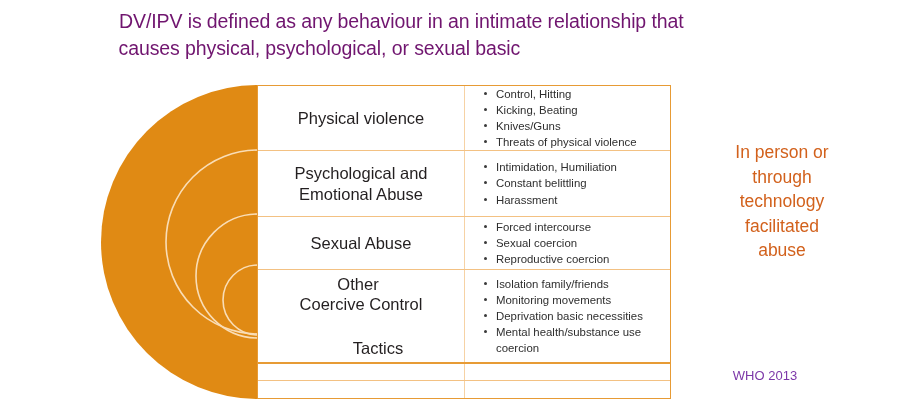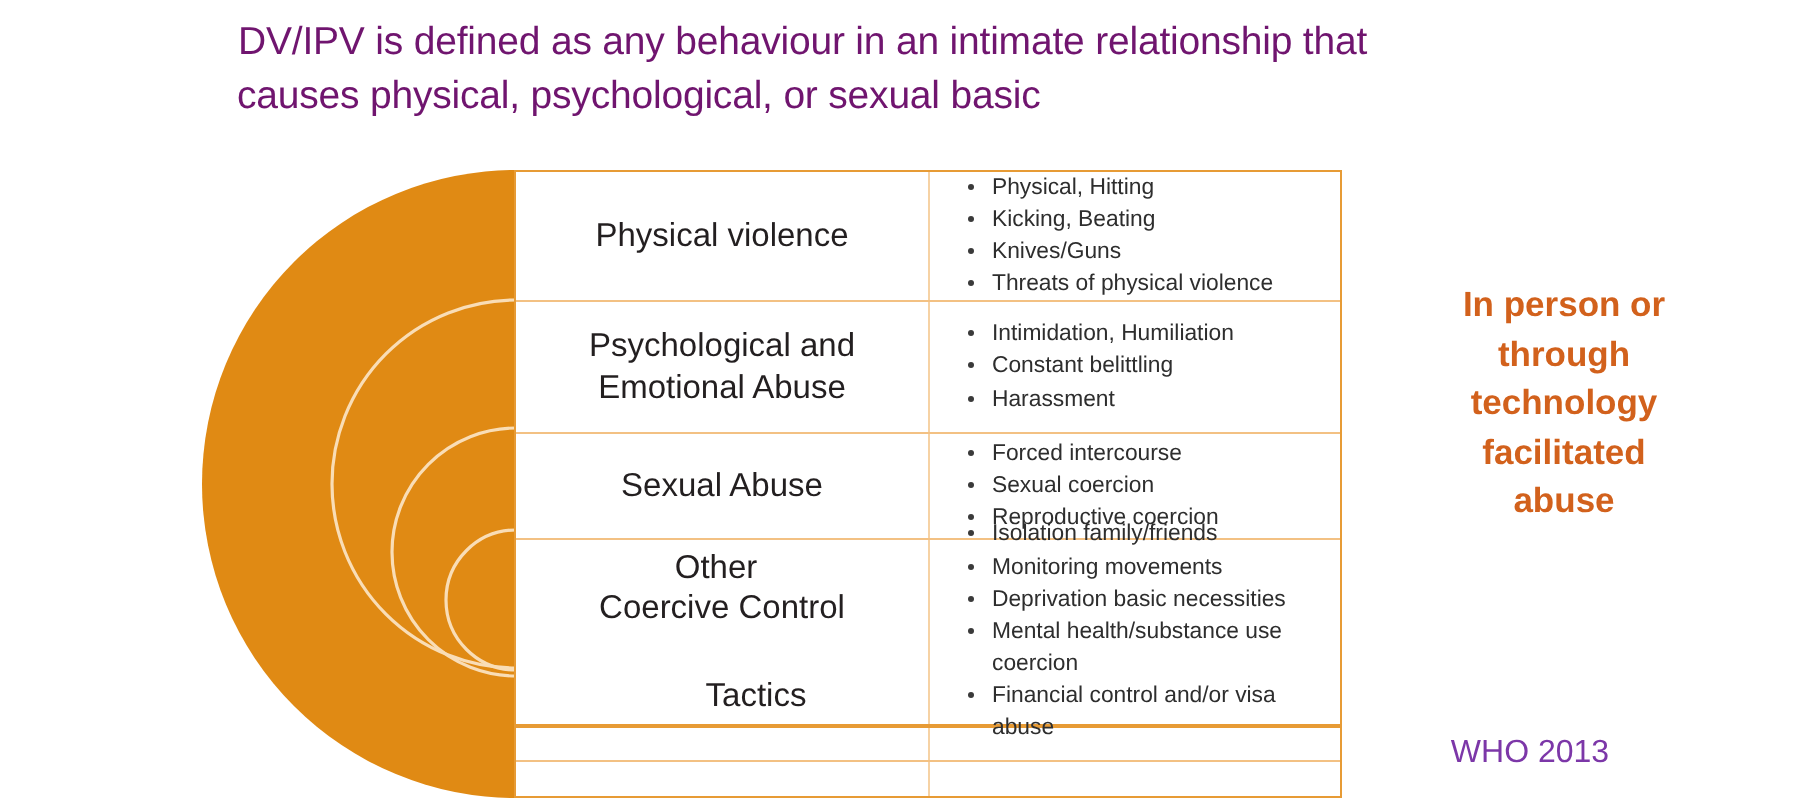--- a/index.html
+++ b/index.html
@@ -63,26 +63,26 @@
     content:"";position:absolute;left:1px;top:6px;
     width:3px;height:3px;border-radius:50%;background:#3A3A3A;
   }
 
   
   #note{
     position:absolute;left:672px;top:140px;width:220px;
     text-align:center;color:#D2611C;
     font-size:17.5px;line-height:1.40;
   }
-  #note .ln{display:block;font-weight:bold;}
+  #note .ln{display:block;}
 
   
   #src{
     position:absolute;left:690px;top:368px;width:150px;
-    text-align:center;color:#7C37A8;font-size:16px;
+    text-align:center;color:#7C37A8;font-size:13px;
   }
 </style>
 </head>
 <body>
 
 <div id="slide">
 
   <div id="title">
     <span class="l l1">DV/IPV is defined as any behaviour in an intimate relationship that</span>
     <span class="l l2">causes physical, psychological, or sexual basic</span>
@@ -102,21 +102,21 @@
   </div>
 
   <div id="grid">
 
     <div class="row" style="top:0;height:65px;">
       <div class="cat">
         <span class="ln">Physical violence</span>
       </div>
       <div class="bul">
         <ul>
-          <li>Physical, Hitting</li>
+          <li>Control, Hitting</li>
           <li>Kicking, Beating</li>
           <li>Knives/Guns</li>
           <li>Threats of physical violence</li>
         </ul>
       </div>
     </div>
 
     <div class="row" style="top:65px;height:66px;">
       <div class="cat">
         <span class="ln">Psychological and</span>
@@ -149,21 +149,20 @@
         <span class="ln">Other</span>
         <span class="ln">Coercive Control</span>
         <span class="ln">Tactics</span>
       </div>
       <div class="bul">
         <ul>
           <li>Isolation family/friends</li>
           <li>Monitoring movements</li>
           <li>Deprivation basic necessities</li>
           <li>Mental health/substance use coercion</li>
-          <li>Financial control and/or visa abuse</li>
         </ul>
       </div>
     </div>
 
     <div class="row" style="top:278px;height:17px;">
       <div class="cat"></div>
       <div class="bul"></div>
     </div>
 
     <div class="row last" style="top:295px;height:17px;">

